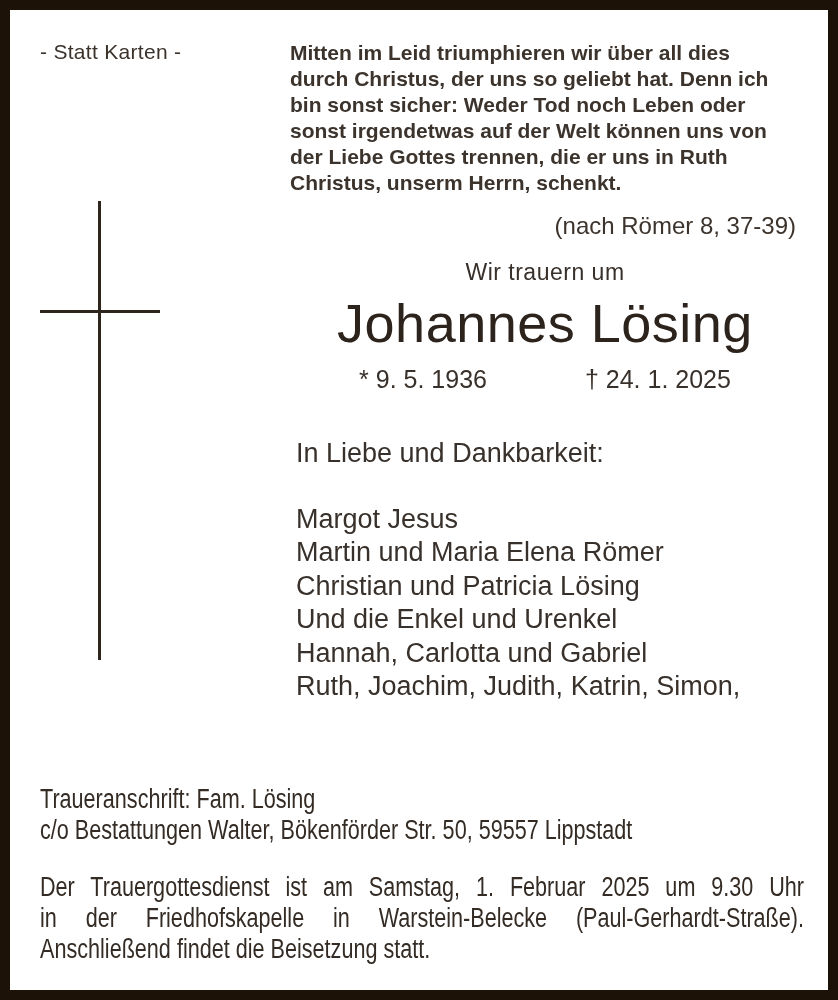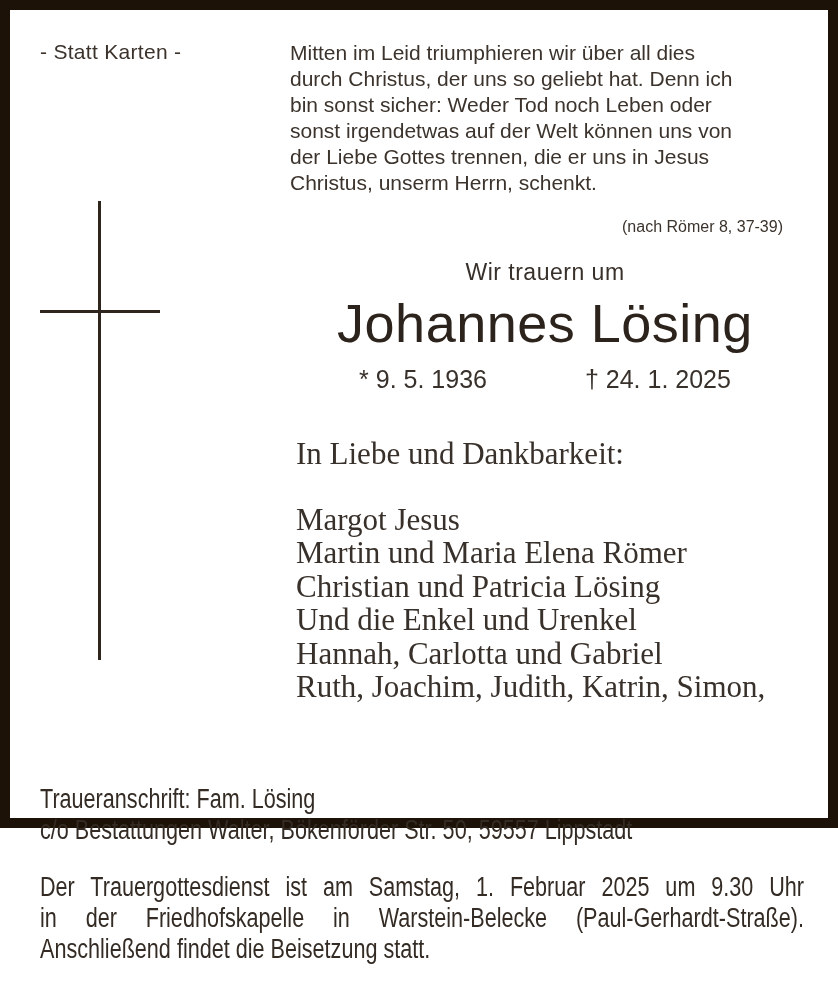--- a/index.html
+++ b/index.html
@@ -1,21 +1,21 @@
 <!DOCTYPE html>
 <html><head>
 <meta charset="utf-8">
 <style>
   html, body { margin: 0; padding: 0; background: #ffffff; }
   body { width: 838px; height: 1000px; overflow: hidden; }
 
   .notice {
     position: relative;
     width: 838px;
-    height: 828px;
+    height: 1000px;
     box-sizing: border-box;
     border: 10px solid #1d1207;
     background: #ffffff;
     font-family: "Liberation Sans", sans-serif;
     color: #38302a;
   }
 
   
   .statt {
     position: absolute;
@@ -39,30 +39,30 @@
     background: #2e251d;
   }
 
   
   .quote {
     position: absolute;
     left: 280px; top: 30px;
     font-size: 21px;
     line-height: 26px;
     color: #3b332c;
+    font-weight: bold;
   }
   .quote div { white-space: nowrap; }
 
   .citation {
     position: absolute;
-    right: 45px; top: 202px;
-    font-size: 16px;
+    right: 32px; top: 202px;
+    font-size: 24px;
     color: #3b332c;
     white-space: nowrap;
-    margin-top: 6px;
   }
 
   
   .center-col {
     position: absolute;
     left: 240px; top: 248px;
     width: 590px;
     text-align: center;
   }
   .intro {
@@ -84,24 +84,23 @@
     line-height: 30px;
     color: #38302a;
     white-space: nowrap;
   }
   .dates .death { margin-left: 98px; }
 
   
   .names {
     position: absolute;
     left: 286px; top: 427px;
-    font-size: 31px;
+    font-size: 27px;
     line-height: 33.5px;
     color: #38302a;
-    font-family: Liberation Serif, serif;
   }
   .dedication { margin-bottom: 32px; }
   .mourner-list div { white-space: nowrap; }
 
   
   .bottom {
     position: absolute;
     left: 30px; top: 774px;
     width: 955px;
     transform: scaleX(0.8);
@@ -128,21 +127,21 @@
   <div>
     <div class="cross-v"></div>
     <div class="cross-h"></div>
   </div>
 
   <div class="quote">
     <div>Mitten im Leid triumphieren wir über all dies</div>
     <div>durch Christus, der uns so geliebt hat. Denn ich</div>
     <div>bin sonst sicher: Weder Tod noch Leben oder</div>
     <div>sonst irgendetwas auf der Welt können uns von</div>
-    <div>der Liebe Gottes trennen, die er uns in Jesus</div>
+    <div>der Liebe Gottes trennen, die er uns in Ruth</div>
     <div>Christus, unserm Herrn, schenkt.</div>
   </div>
 
   <div class="citation">(nach Römer 8, 37-39)</div>
 
   <div class="center-col">
     <div class="intro">Wir trauern um</div>
     <div class="deceased">Johannes Lösing</div>
     <div class="dates">
       <span class="birth">* 9. 5. 1936</span><span class="death">† 24. 1. 2025</span>

